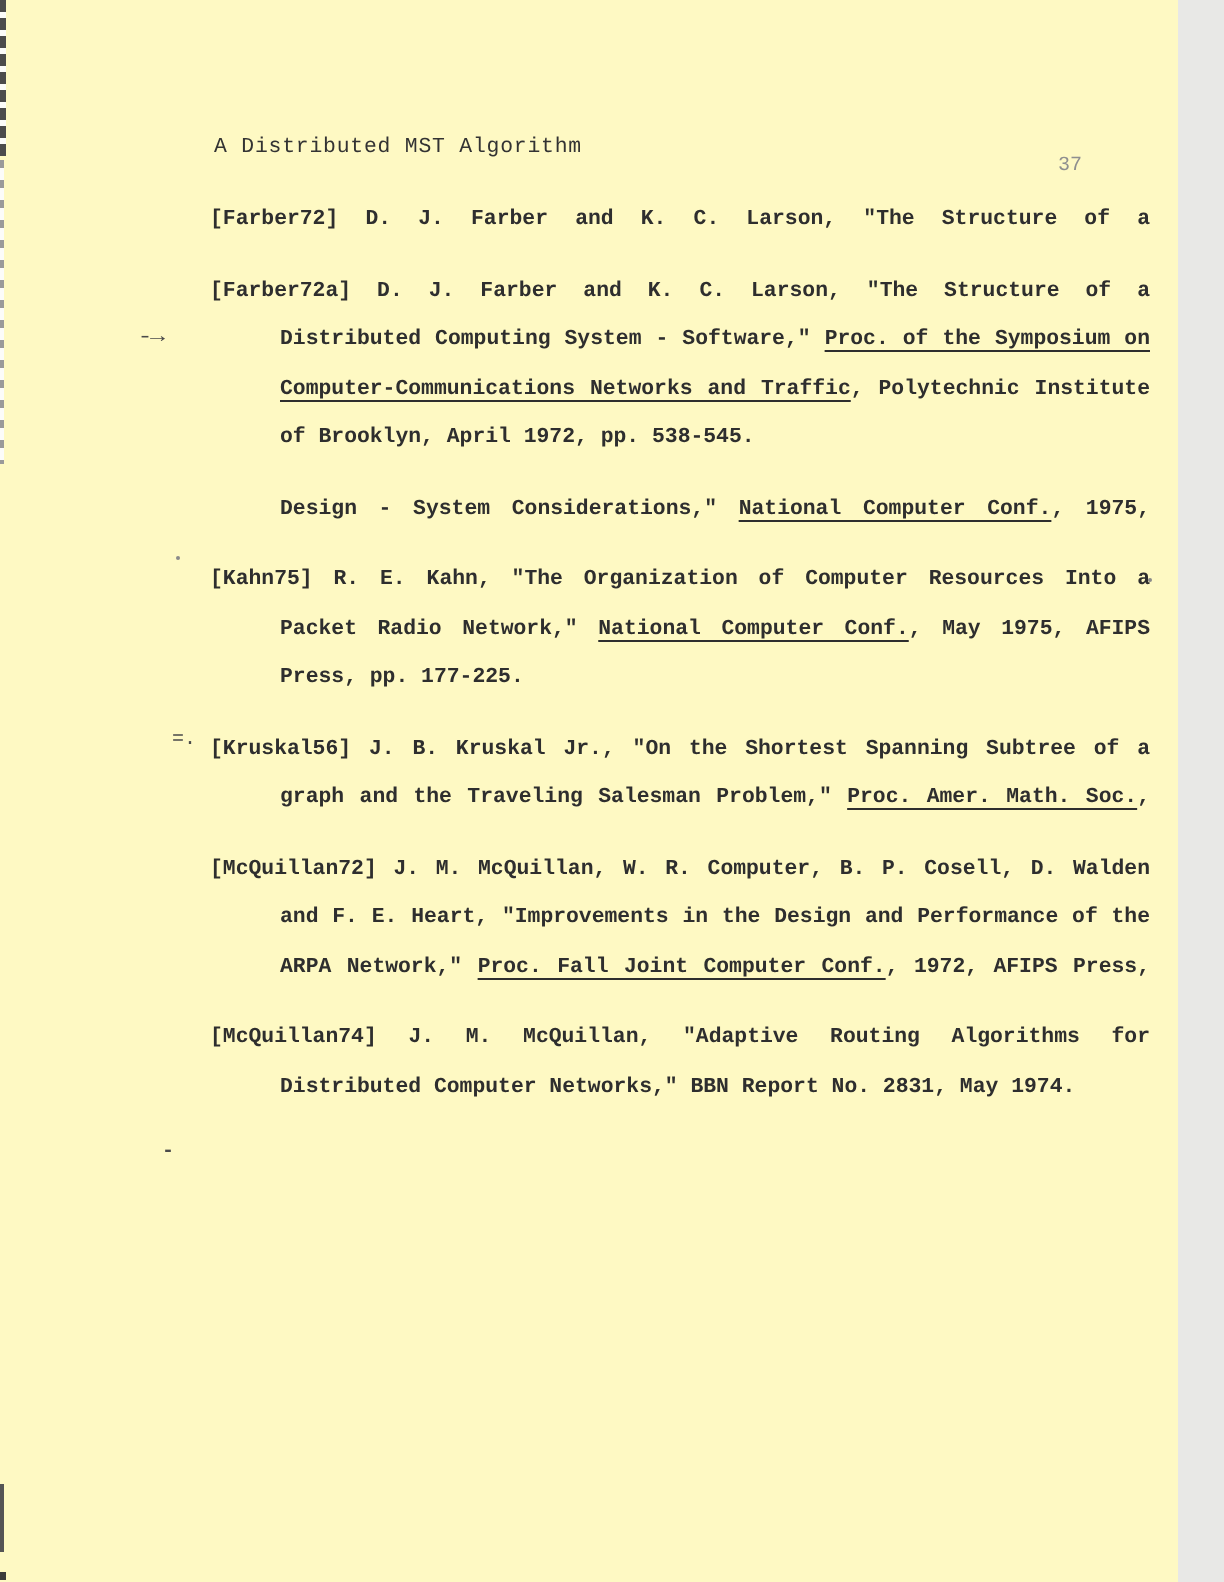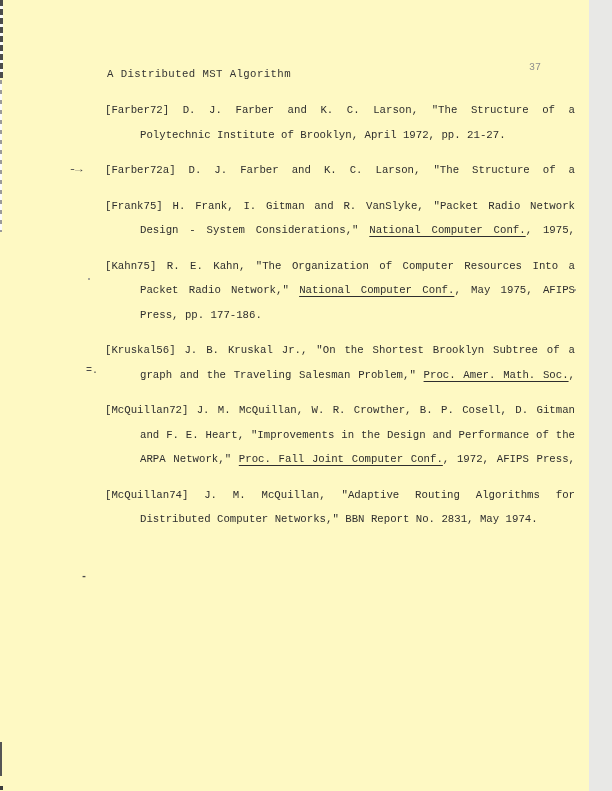--- a/index.html
+++ b/index.html
@@ -10,26 +10,26 @@
     overflow:hidden;
     font-family:"Liberation Mono","DejaVu Sans Mono",monospace;
     color:#2e2e2e;
   }
   .hdr-title{
     position:absolute;left:107px;top:68px;
     font-size:10.7px;letter-spacing:.4px;color:#333;
     white-space:nowrap;
   }
   .hdr-pagenum{
-    position:absolute;left:529px;top:62px;
+    position:absolute;left:529px;top:78px;
     font-size:10px;color:#8f8f8f;
   }
   .refs{
     position:absolute;left:105px;top:98px;width:470px;
-    font-size:10.7px;line-height:24.5px;
+    font-size:10.7px;line-height:24.5px;font-weight:bold;
   }
   .ref{margin-bottom:11px;padding-left:35px;}
   .line{white-space:normal;}
   .line.first{margin-left:-35px;}
   .line.just{text-align:justify;text-align-last:justify;}
   .ul{
     text-decoration:underline;
     text-decoration-thickness:1px;
     text-underline-offset:3px;
   }
@@ -56,40 +56,41 @@
 <body>
 
 <div class="page">
 
   <span class="hdr-title">A Distributed MST Algorithm</span>
   <span class="hdr-pagenum">37</span>
 
   <div class="refs">
       <div class="ref">
         <div class="line first just"><span>[Farber72] D. J. Farber and K. C. Larson, "The Structure of a</span></div>
-        <div class="line"><span>Polytechnic Institute of Brooklyn, April 1972, pp. 21-27.</span></div>
       </div>
       <div class="ref">
         <div class="line first just"><span>[Farber72a] D. J. Farber and K. C. Larson, "The Structure of a</span></div>
+        <div class="line just"><span>Distributed Computing System - Software," </span><span class="ul">Proc. of the Symposium on</span></div>
+        <div class="line just"><span class="ul">Computer-Communications Networks and Traffic</span><span>, Polytechnic Institute</span></div>
+        <div class="line"><span>of Brooklyn, April 1972, pp. 538-545.</span></div>
       </div>
       <div class="ref">
-        <div class="line first just"><span>[Frank75] H. Frank, I. Gitman and R. VanSlyke, "Packet Radio Network</span></div>
         <div class="line just"><span>Design - System Considerations," </span><span class="ul">National Computer Conf.</span><span>, 1975,</span></div>
       </div>
       <div class="ref">
         <div class="line first just"><span>[Kahn75] R. E. Kahn, "The Organization of Computer Resources Into a</span></div>
         <div class="line just"><span>Packet Radio Network," </span><span class="ul">National Computer Conf.</span><span>, May 1975, AFIPS</span></div>
-        <div class="line"><span>Press, pp. 177-186.</span></div>
+        <div class="line"><span>Press, pp. 177-225.</span></div>
       </div>
       <div class="ref">
-        <div class="line first just"><span>[Kruskal56] J. B. Kruskal Jr., "On the Shortest Brooklyn Subtree of a</span></div>
+        <div class="line first just"><span>[Kruskal56] J. B. Kruskal Jr., "On the Shortest Spanning Subtree of a</span></div>
         <div class="line just"><span>graph and the Traveling Salesman Problem," </span><span class="ul">Proc. Amer. Math. Soc.</span><span>,</span></div>
       </div>
       <div class="ref">
-        <div class="line first just"><span>[McQuillan72] J. M. McQuillan, W. R. Crowther, B. P. Cosell, D. Gitman</span></div>
+        <div class="line first just"><span>[McQuillan72] J. M. McQuillan, W. R. Computer, B. P. Cosell, D. Walden</span></div>
         <div class="line just"><span>and F. E. Heart, "Improvements in the Design and Performance of the</span></div>
         <div class="line just"><span>ARPA Network," </span><span class="ul">Proc. Fall Joint Computer Conf.</span><span>, 1972, AFIPS Press,</span></div>
       </div>
       <div class="ref">
         <div class="line first just"><span>[McQuillan74] J. M. McQuillan, "Adaptive Routing Algorithms for</span></div>
         <div class="line"><span>Distributed Computer Networks," BBN Report No. 2831, May 1974.</span></div>
       </div>
     </div>
 
   <span class="mark mark-arrow">-→</span>

